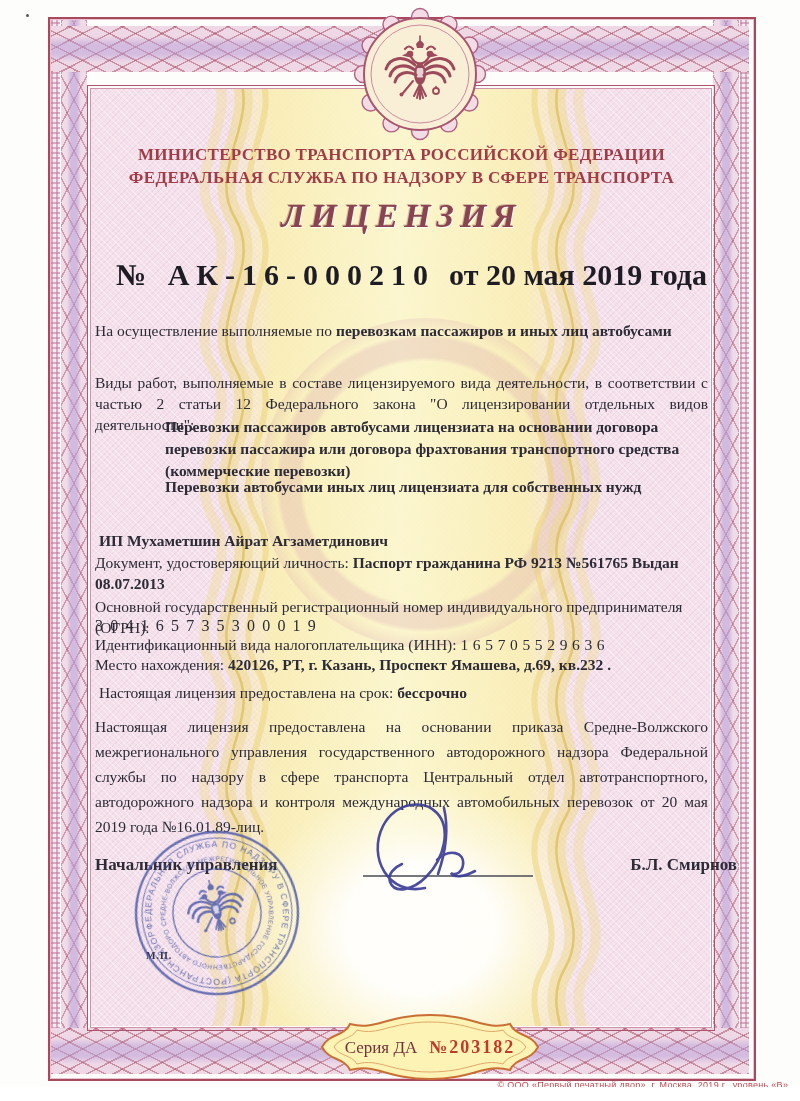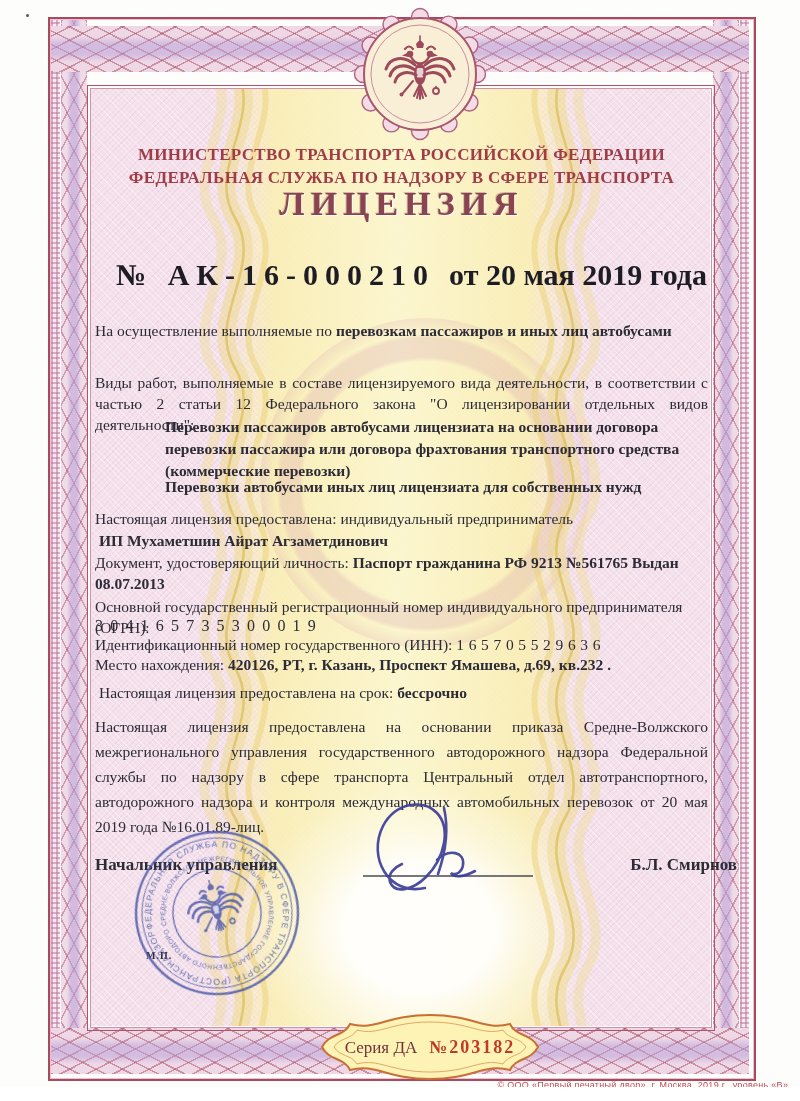--- a/index.html
+++ b/index.html
@@ -168,46 +168,43 @@
       <circle r="49" fill="none" stroke="#c88ba0" stroke-width="1"></circle>
       <g color="#9d4a5a" transform="translate(0,3)">
         <use href="#eagle"></use>
       </g>
     </g>
   </svg>
 
   <div class="t center ministry" style="top:144px;">МИНИСТЕРСТВО ТРАНСПОРТА РОССИЙСКОЙ ФЕДЕРАЦИИ</div>
   <div class="t center ministry" style="top:167px;">ФЕДЕРАЛЬНАЯ СЛУЖБА ПО НАДЗОРУ В СФЕРЕ ТРАНСПОРТА</div>
 
-  <div class="t center lictitle" style="top:185px;">ЛИЦЕНЗИЯ</div>
+  <div class="t center lictitle" style="top:197px;font-style:italic;">ЛИЦЕНЗИЯ</div>
 
   <div class="t numline" style="top:258px;left:116px;width:600px;">
     <span class="sp">№ АК-16-000210</span><span>от 20 мая 2019 года</span>
   </div>
 
   <div class="t body" style="top:320px;">
     <span>На осуществление выполняемые по </span><span class="b">перевозкам пассажиров и иных лиц автобусами</span>
   </div>
 
   <div class="t body jst" style="top:372px;">Виды  работ, выполняемые  в  составе  лицензируемого вида  деятельности, в соответствии с частью 2 статьи 12 Федерального закона "О лицензировании отдельных видов деятельности":</div>
 
   <div class="t body b indent" style="top:476px;">Перевозки автобусами иных лиц лицензиата для собственных нужд</div>
   <div class="t body b indent" style="top:416px;">Перевозки пассажиров автобусами лицензиата на основании договора перевозки пассажира или договора фрахтования транспортного средства (коммерческие перевозки)</div>
 
-  <div class="t body" style="top:508px;">
-    <span>Настоящая лицензия предоставлена:</span> <span>индивидуальный предприниматель</span>
-  </div>
   <div class="t body b" style="top:530px;left:99px;">ИП Мухаметшин Айрат Агзаметдинович</div>
   <div class="t body" style="top:552px;">
     <span>Документ, удостоверяющий личность:</span> <span class="b">Паспорт гражданина РФ 9213 №561765 Выдан 08.07.2013</span>
   </div>
   <div class="t body" style="top:596px;">Основной государственный регистрационный номер индивидуального предпринимателя (ОГРН):</div>
   <div class="t body digits" style="top:615px;">304165735300019</div>
   <div class="t body" style="top:634px;">
-    <span>Идентификационный номер государственного (ИНН):</span> <span class="digits2">165705529636</span>
+    <span>Идентификационный вида налогоплательщика (ИНН):</span> <span class="digits2">165705529636</span>
   </div>
   <div class="t body" style="top:654px;">
     <span>Место нахождения:</span> <span class="b">420126, РТ, г. Казань, Проспект Ямашева, д.69, кв.232 .</span>
   </div>
 
   <div class="t body" style="top:682px;left:99px;">
     <span>Настоящая лицензия  предоставлена на срок:</span> <span class="b">бессрочно</span>
   </div>
 
   <div class="t body jst" style="top:714px;line-height:25px;">Настоящая лицензия предоставлена на основании приказа Средне-Волжского межрегионального управления государственного автодорожного надзора Федеральной службы по надзору в сфере транспорта Центральный отдел автотранспортного, автодорожного надзора и контроля международных автомобильных перевозок от 20 мая 2019 года №16.01.89-лиц.</div>

